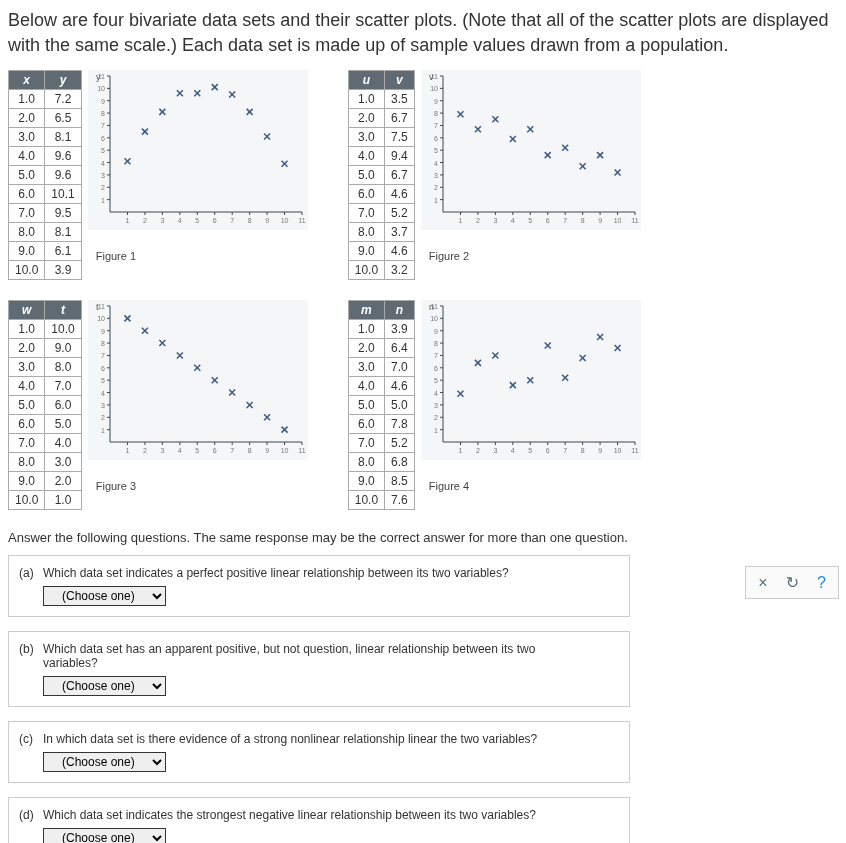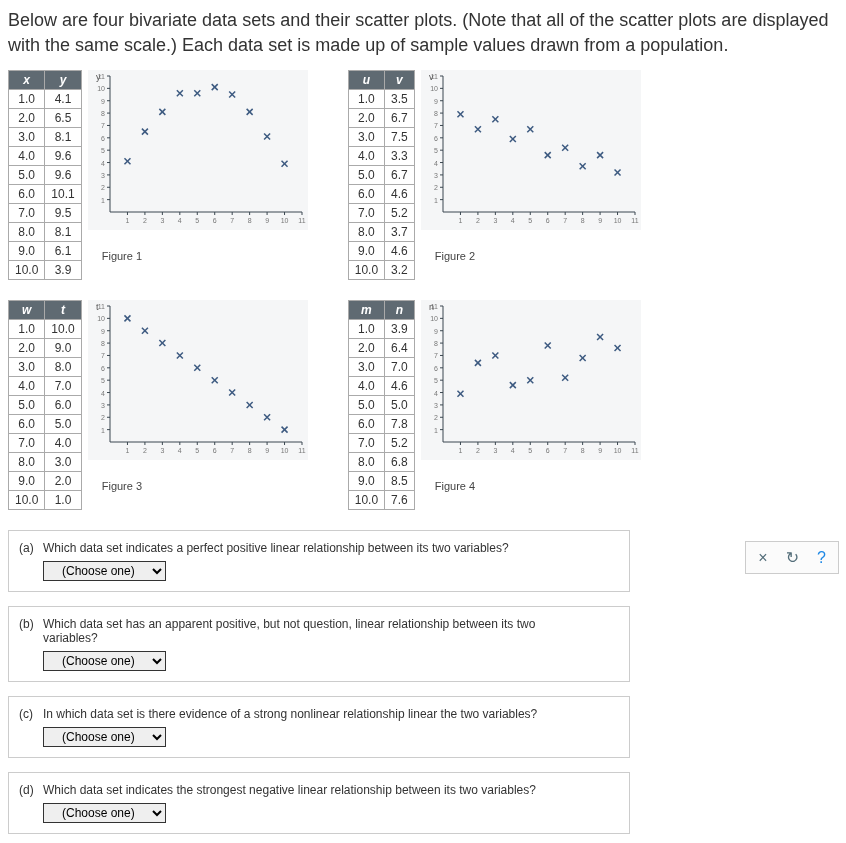--- a/index.html
+++ b/index.html
@@ -3,21 +3,21 @@
 <meta charset="utf-8">
 <style>
 body{font-family:Arial,Helvetica,sans-serif;font-size:12px;color:#333;margin:0;padding:8px;width:846px;box-sizing:border-box}
 .intro{font-size:18px;margin-bottom:12px;line-height:1.4}
 .row{display:flex;gap:40px;margin-bottom:20px}
 .panel{display:flex}
 .table{border-collapse:collapse}
 .table th,.table td{border:1px solid #aaa;text-align:center;padding:2px 6px;font-size:12px}
 .table th{background:#5f6a72;color:#fff;font-style:italic}
 .chart{width:220px;height:180px;position:relative;margin-left:6px}
-.caption{font-size:11px;color:#444;margin-left:20px}
+.caption{font-size:11px;color:#444;margin-left:14px}
 .questions{margin-top:10px}
 .q-intro{font-size:13px;margin-bottom:10px}
 .q-box{border:1px solid #ccc;padding:10px;margin-bottom:14px;max-width:600px;position:relative}
 .q-label{display:inline-block;width:24px;vertical-align:top}
 .q-text{display:inline-block;width:540px;vertical-align:top}
 select{border:1px solid #333;font-size:12px;margin-top:6px;margin-left:24px;padding:1px 14px}
 .toolbar{position:absolute;right:-210px;top:10px;border:1px solid #ccc;padding:6px 12px;display:flex;gap:18px;align-items:center;background:#fbfbfb}
 .toolbar span{font-size:16px;color:#546e7a;cursor:pointer}
 svg{background:#f5f6f7}
 </style>
@@ -30,21 +30,21 @@
     <div class="row">
       <div class="panel">
         <table class="table">
           <tbody>
             <tr>
               <th>x</th>
               <th>y</th>
             </tr>
             <tr>
               <td>1.0</td>
-              <td>4.1</td>
+              <td>7.2</td>
             </tr>
             <tr>
               <td>2.0</td>
               <td>6.5</td>
             </tr>
             <tr>
               <td>3.0</td>
               <td>8.1</td>
             </tr>
             <tr>
@@ -184,21 +184,21 @@
             <tr>
               <td>2.0</td>
               <td>6.7</td>
             </tr>
             <tr>
               <td>3.0</td>
               <td>7.5</td>
             </tr>
             <tr>
               <td>4.0</td>
-              <td>3.3</td>
+              <td>9.4</td>
             </tr>
             <tr>
               <td>5.0</td>
               <td>6.7</td>
             </tr>
             <tr>
               <td>6.0</td>
               <td>4.6</td>
             </tr>
             <tr>
@@ -595,20 +595,21 @@
                 <line x1="193.54545454545453" y1="51.03636363636363" x2="199.54545454545453" y2="45.03636363636363"></line>
               </g>
             </svg></div>
           <div class="caption">Figure 4</div>
         </div>
       </div>
     </div>
   </div>
 
 <div class="questions">
+  <div class="q-intro">Answer the following questions. The same response may be the correct answer for more than one question.</div>
   <div id="qlist">
       <div class="q-box"><div class="toolbar">
           <span>×</span>
           <span>↻</span>
           <span style="color:#1e88e5">?</span>
         </div><span class="q-label">(a)</span><span class="q-text">Which data set indicates a perfect positive linear relationship between its two variables?</span><br><select><option>(Choose one)</option></select></div>
       <div class="q-box"><span class="q-label">(b)</span><span class="q-text">Which data set has an apparent positive, but not question, linear relationship between its two variables?</span><br><select><option>(Choose one)</option></select></div>
       <div class="q-box"><span class="q-label">(c)</span><span class="q-text">In which data set is there evidence of a strong nonlinear relationship linear the two variables?</span><br><select><option>(Choose one)</option></select></div>
       <div class="q-box"><span class="q-label">(d)</span><span class="q-text">Which data set indicates the strongest negative linear relationship between its two variables?</span><br><select><option>(Choose one)</option></select></div>
     </div>

